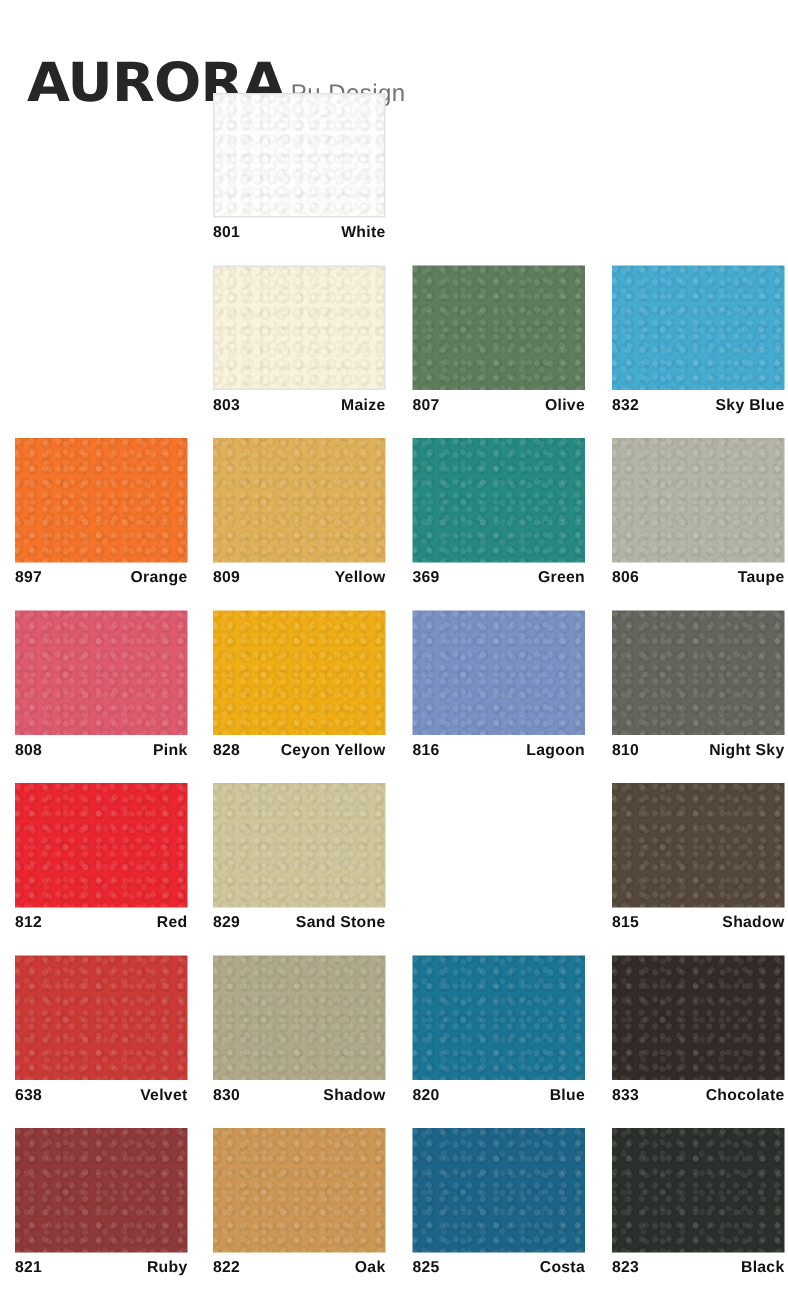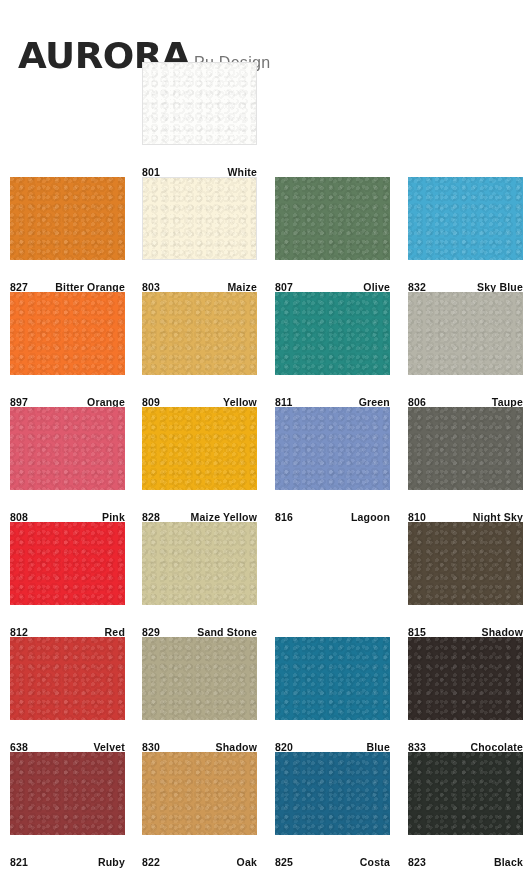--- a/index.html
+++ b/index.html
@@ -86,21 +86,21 @@
     border:1px solid #e2e2e2;
     width:113px;
     height:81px;
   }
 
   .caption{
     display:flex;
     justify-content:space-between;
     align-items:baseline;
     width:115px;
-    margin-top:21px;
+    margin-top:4px;
     font-size:10.5px;
     font-weight:700;
     letter-spacing:0.2px;
     color:#121212;
   }
   .code{font-weight:700;}
   .name{font-weight:700;text-align:left;}
 </style>
 </head>
 <body>
@@ -116,27 +116,20 @@
       <div class="cell c1">
         <div class="swatch light" style="background: rgb(253, 253, 251);"></div>
         <div class="caption">
           <span class="code">801</span>
           <span class="name">White</span>
         </div>
       </div>
       <div class="cell c3 empty"></div>
     </div>
     <div class="row">
-      <div class="cell c0">
-        <div class="swatch" style="background: rgb(222, 127, 38);"></div>
-        <div class="caption">
-          <span class="code">827</span>
-          <span class="name">Bitter Orange</span>
-        </div>
-      </div>
       <div class="cell c1">
         <div class="swatch light" style="background: rgb(250, 243, 219);"></div>
         <div class="caption">
           <span class="code">803</span>
           <span class="name">Maize</span>
         </div>
       </div>
       <div class="cell c2">
         <div class="swatch" style="background: rgb(95, 125, 94);"></div>
         <div class="caption">
@@ -163,21 +156,21 @@
       <div class="cell c1">
         <div class="swatch" style="background: rgb(223, 177, 89);"></div>
         <div class="caption">
           <span class="code">809</span>
           <span class="name">Yellow</span>
         </div>
       </div>
       <div class="cell c2">
         <div class="swatch" style="background: rgb(38, 138, 130);"></div>
         <div class="caption">
-          <span class="code">811</span>
+          <span class="code">369</span>
           <span class="name">Green</span>
         </div>
       </div>
       <div class="cell c3">
         <div class="swatch" style="background: rgb(181, 180, 168);"></div>
         <div class="caption">
           <span class="code">806</span>
           <span class="name">Taupe</span>
         </div>
       </div>
@@ -187,21 +180,21 @@
         <div class="swatch" style="background: rgb(222, 90, 110);"></div>
         <div class="caption">
           <span class="code">808</span>
           <span class="name">Pink</span>
         </div>
       </div>
       <div class="cell c1">
         <div class="swatch" style="background: rgb(239, 174, 21);"></div>
         <div class="caption">
           <span class="code">828</span>
-          <span class="name">Maize Yellow</span>
+          <span class="name">Ceyon Yellow</span>
         </div>
       </div>
       <div class="cell c2">
         <div class="swatch" style="background: rgb(122, 145, 196);"></div>
         <div class="caption">
           <span class="code">816</span>
           <span class="name">Lagoon</span>
         </div>
       </div>
       <div class="cell c3">

